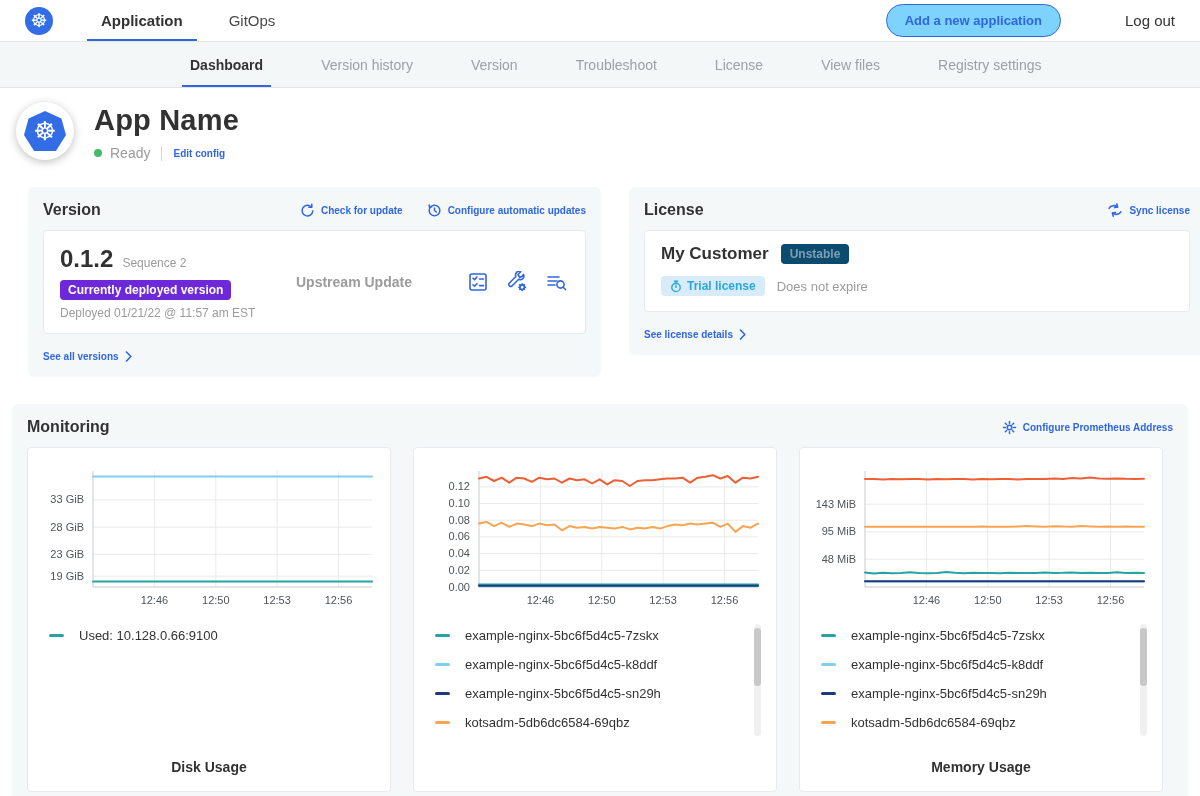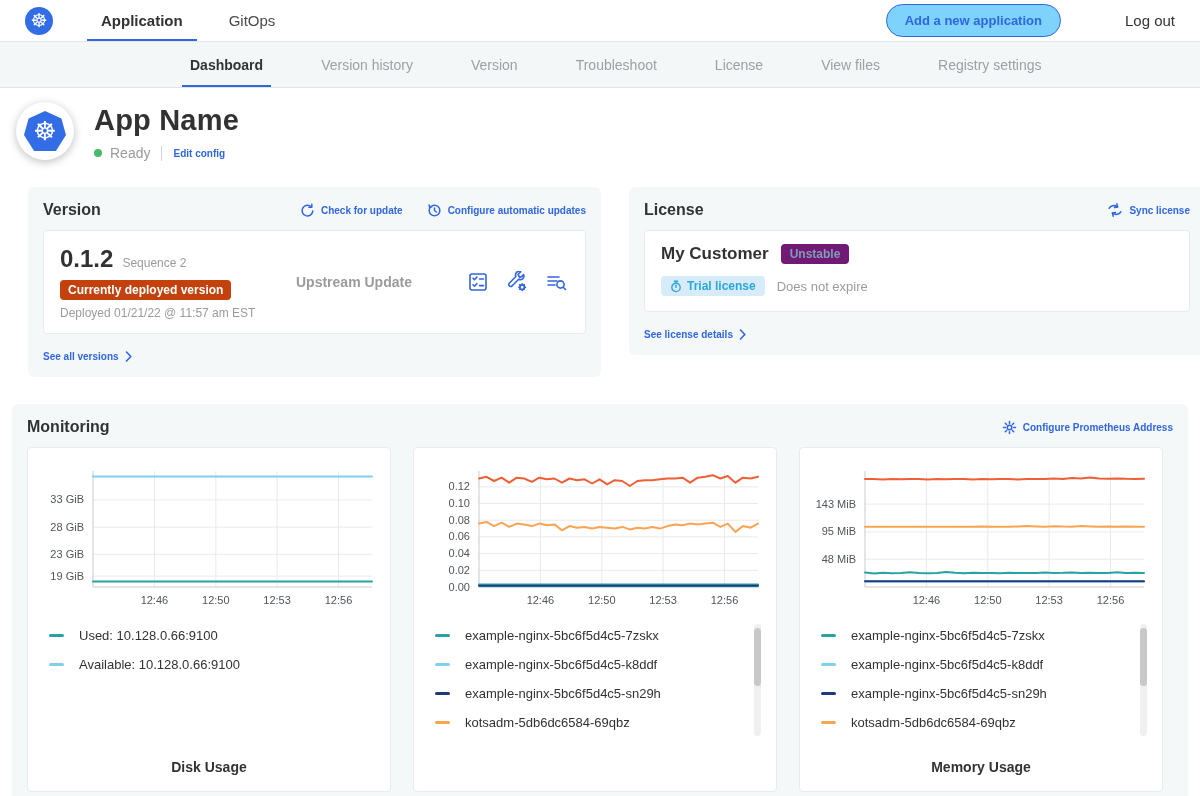--- a/index.html
+++ b/index.html
@@ -41,32 +41,32 @@
   .panel-title { font-size:16px; font-weight:bold; }
   .panel-header-links { display:flex; gap:24px; }
   .inner-card { background:#fff; border:1px solid #e7ebed; border-radius:4px; }
 
   .version-panel { flex:0 0 573px; }
   .version-inner { display:flex; align-items:center; padding:13px 18px 13px 16px; min-height:104px;justify-content:center; }
   .version-left { width:236px; }
   .version-number-row { display:flex; align-items:baseline; gap:9px; }
   .version-number { font-size:24px; font-weight:bold; }
   .version-sequence { font-size:12px; color:#9b9b9b; }
-  .deployed-badge { display:inline-block; background:#c2410c; color:#fff; font-size:12px; font-weight:bold; padding:3px 8px; border-radius:4px; margin:7px 0 6px; }
+  .deployed-badge { display:inline-block; background:#6d28d9; color:#fff; font-size:12px; font-weight:bold; padding:3px 8px; border-radius:4px; margin:7px 0 6px; }
   .deployed-at { font-size:12px; color:#9b9b9b; }
   .version-source { flex:1; font-size:14px; font-weight:bold; color:#9b9b9b; }
   .version-actions { display:flex; gap:17px; align-items:center; }
   .icon-btn { background:none; border:none; cursor:pointer; padding:0; display:flex; }
   .panel-footer { margin-top:12px; }
 
   .license-panel { flex:0 0 576px; }
   .license-inner { padding:13px 16px 15px; }
   .license-name-row { display:flex; align-items:center; gap:12px; }
   .license-name { font-size:17px; font-weight:bold; }
-  .channel-badge { background:#701a75; color:#7e9eb5; font-size:12px; font-weight:bold; padding:3px 9px; border-radius:4px; }
+  .channel-badge { background:#0c4a6e; color:#7e9eb5; font-size:12px; font-weight:bold; padding:3px 9px; border-radius:4px; }
   .license-meta-row { display:flex; align-items:center; gap:12px; margin-top:12px; }
   .trial-badge { background:#d7ecf8; color:#2ba7df; font-size:12px; font-weight:bold; padding:3px 9px; border-radius:4px; display:inline-flex; align-items:center; gap:5px; }
   .expiry { font-size:13px; color:#9b9b9b; }
 
   
   .monitoring-panel { margin:27px 12px 20px; }
   .charts-row { display:flex; gap:22px; }
   .chart-card { background:#fff; border:1px solid #e7ebed; border-radius:4px; width:364px; height:345px; padding:13px 9px 12px; display:flex; flex-direction:column; }
   .chart-svg { display:block; }
   .tick-label { font-size:11px; fill:#4f555a; }
@@ -262,24 +262,20 @@
           <text class="tick-label" x="301.5" y="143" text-anchor="middle">12:56</text>
           <line x1="56" y1="10" x2="56" y2="126" stroke="#c7cbcd"></line>
           <line x1="56" y1="126" x2="335" y2="126" stroke="#c7cbcd"></line>
           <polyline points="56.0,120.6 335.0,120.6" fill="none" stroke="#27a3a3" stroke-width="2" stroke-linejoin="round" stroke-linecap="round"></polyline>
           <polyline points="56.0,15.4 335.0,15.4" fill="none" stroke="#7fd0ee" stroke-width="2" stroke-linejoin="round" stroke-linecap="round"></polyline>
         </svg>
         <div class="legend">
           <div class="legend-item">
             <span class="legend-swatch" style="background: rgb(39, 163, 163);"></span>
             <span class="legend-label">Used: 10.128.0.66:9100</span>
-          </div>
-          <div class="legend-item">
-            <span class="legend-swatch" style="background: rgb(127, 208, 238);"></span>
-            <span class="legend-label">Available: 10.128.0.66:9100</span>
           </div>
         </div>
         <div class="chart-title">Disk Usage</div>
       </div>
       <div class="chart-card">
         <svg class="chart-svg" viewBox="0 0 344 152" width="344" height="152">
           <line x1="56" y1="126.0" x2="335" y2="126.0" stroke="#e8eaeb" stroke-width="1"></line>
           <text class="tick-label" x="47" y="129.5" text-anchor="end">0.00</text>
           <line x1="56" y1="109.3" x2="335" y2="109.3" stroke="#e8eaeb" stroke-width="1"></line>
           <text class="tick-label" x="47" y="112.8" text-anchor="end">0.02</text>

